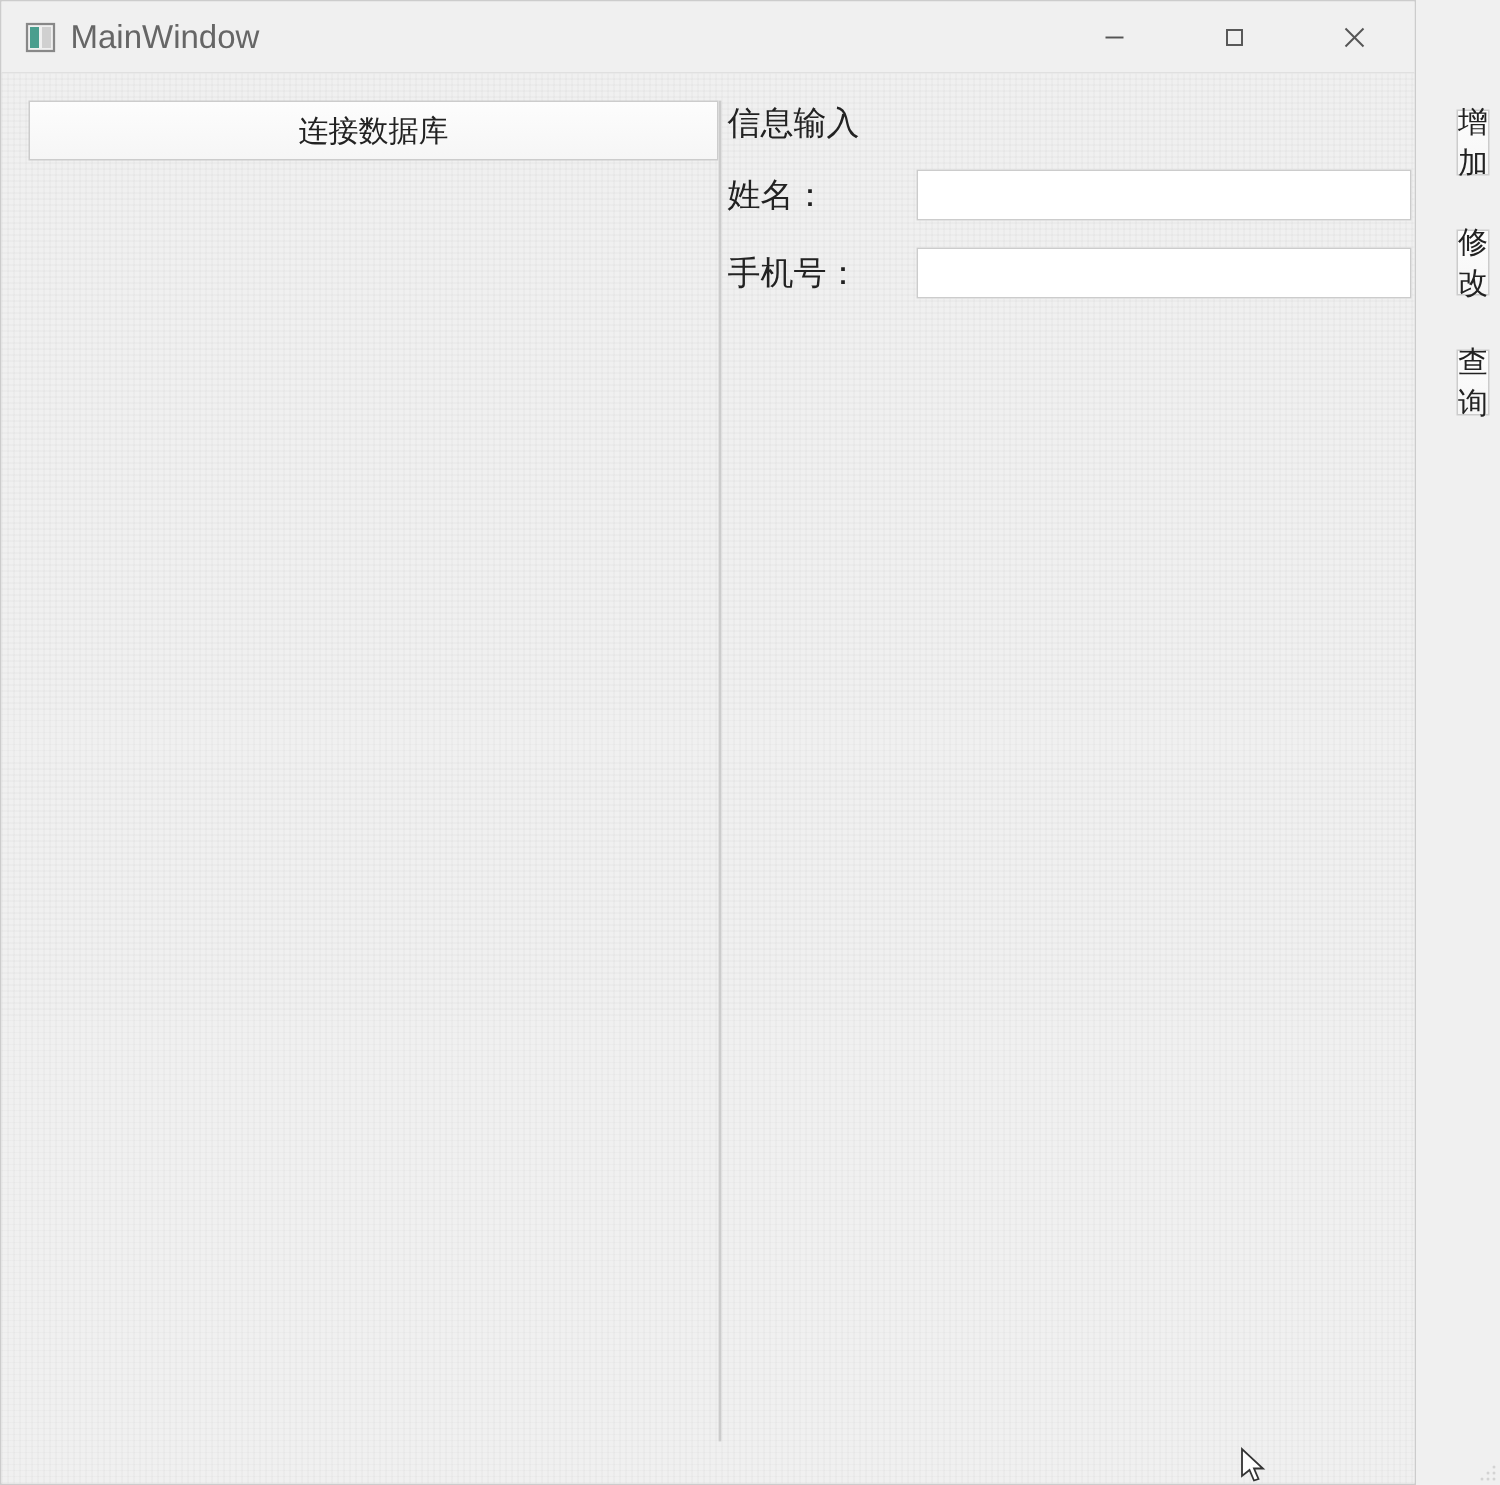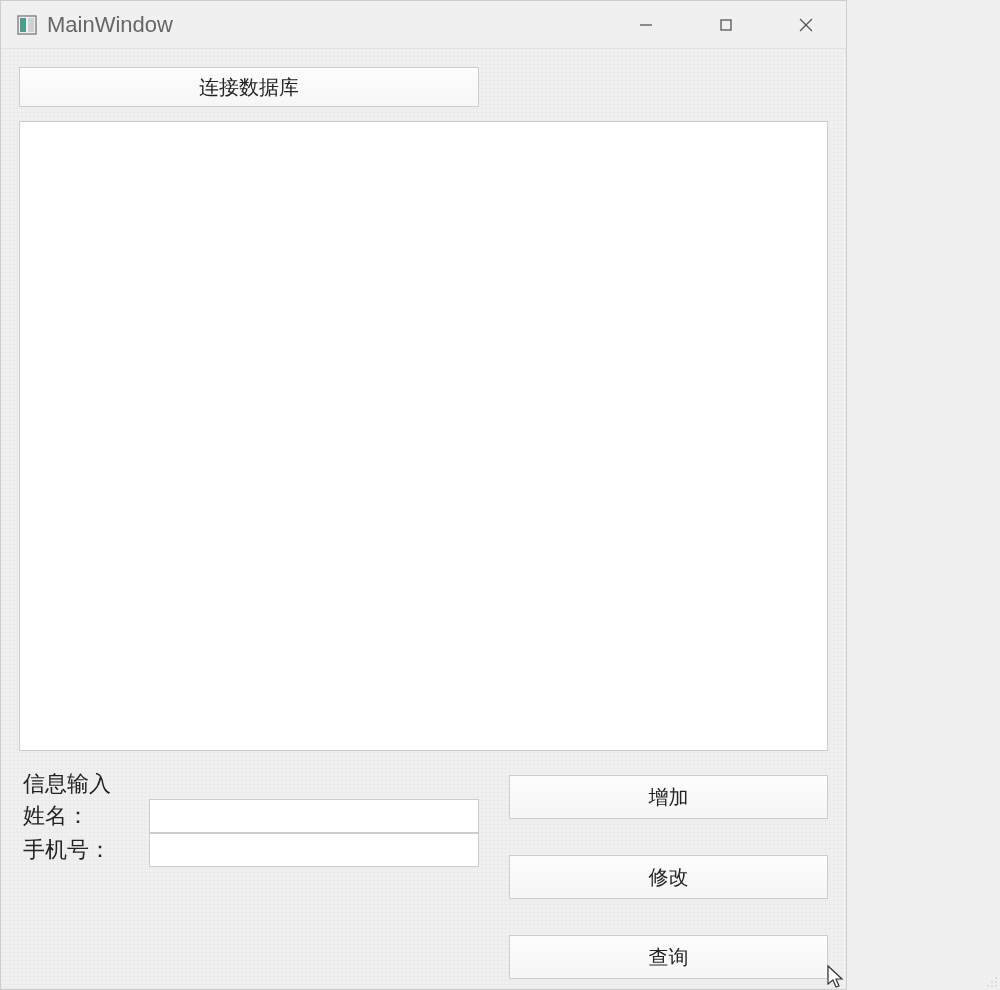--- a/index.html
+++ b/index.html
@@ -10,21 +10,21 @@
     
     body {
       font-family: "Microsoft YaHei", "SimSun", sans-serif;
       background: #f0f0f0;
       width: 1000px;
       height: 990px;
       overflow: hidden;
     }
     
     .window {
-      width: 847px;
+      width: 944px;
       height: 990px;
       background: #f0f0f0;
       border: 1px solid #ccc;
       display: flex;
       flex-direction: column;
       justify-content: space-between;
     }
     
     .titlebar {
       height: 48px;
@@ -65,21 +65,21 @@
     }
     
     .content {
       flex: 1;
       background: #f0f0f0;
       background-image: 
         repeating-linear-gradient(0deg, rgba(0,0,0,0.02) 0px, rgba(0,0,0,0.02) 1px, transparent 1px, transparent 4px),
         repeating-linear-gradient(90deg, rgba(0,0,0,0.02) 0px, rgba(0,0,0,0.02) 1px, transparent 1px, transparent 4px);
       padding: 18px 18px 10px 18px;
       display: flex;
-      flex-direction: column;
+      flex-direction: row;
     }
     
     .top-row {
       display: flex;
       margin-bottom: 14px;
     }
     
     .btn {
       background: linear-gradient(to bottom, #fdfdfd, #f6f6f6);
       border: 1px solid #ccc;
@@ -109,27 +109,29 @@
       gap: 30px;
     }
     
     .form-section {
       width: 460px;
     }
     
     .section-header {
       font-size: 22px;
       color: #222;
+      margin-bottom: 16px;
       padding-left: 4px;
       font-family: Liberation Serif, serif;
     }
     
     .form-row {
       display: flex;
       align-items: center;
+      margin-bottom: 18px;
     }
     
     .form-label {
       width: 130px;
       font-size: 22px;
       color: #222;
       padding-left: 4px;
     }
     
     .form-input {

